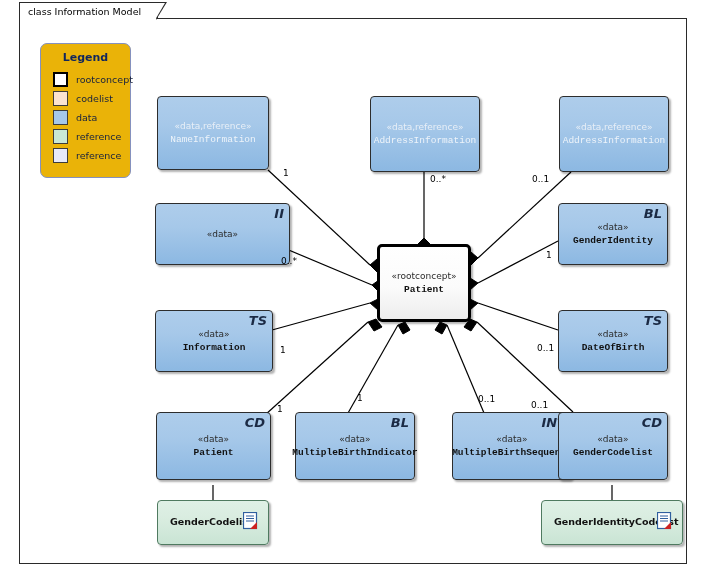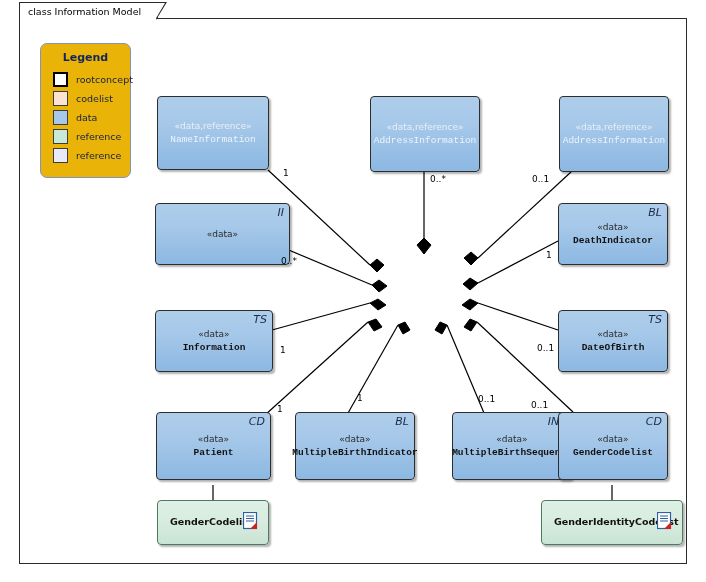--- a/index.html
+++ b/index.html
@@ -144,23 +144,23 @@
     line-height:13px;
     white-space:nowrap;
     font-family:Liberation Mono, monospace;
   }
   
   .node.reference .stereo{color:#e8eff7;}
   .node.reference .nname{color:#eef4fa;font-weight:normal;}
   .corner{
     position:absolute;
     top:2px;right:5px;
-    font-size:11px;
+    font-size:13px;
     font-style:italic;
-    font-weight:normal;
+    font-weight:bold;
     color:#1b2a44;
   }
   
   .cl-name{
     font-size:9.5px;
     font-weight:bold;
     color:#111111;
     line-height:12px;
     position:absolute;
     left:12px;top:15px;
@@ -270,25 +270,29 @@
   <div class="node reference" style="left:559px;top:96px;width:110px;height:76px;">
     <div class="stereo">«data,reference»</div>
     <div class="nname">AddressInformation</div>
   </div>
 
   <div class="node data" style="left:155px;top:203px;width:135px;height:62px;">
     <span class="corner">II</span>
     <div class="stereo">«data»</div>
   </div>
 
+  <div class="node root" style="left:377px;top:244px;width:94px;height:78px;">
+    <div class="stereo">«rootconcept»</div>
+    <div class="nname">Patient</div>
+  </div>
 
   <div class="node data" style="left:558px;top:203px;width:110px;height:62px;">
     <span class="corner">BL</span>
     <div class="stereo">«data»</div>
-    <div class="nname">DeathIndicator</div>
+    <div class="nname">GenderIdentity</div>
   </div>
 
   <div class="node data" style="left:155px;top:310px;width:118px;height:62px;">
     <span class="corner">TS</span>
     <div class="stereo">«data»</div>
     <div class="nname">Information</div>
   </div>
 
   <div class="node data" style="left:558px;top:310px;width:110px;height:62px;">
     <span class="corner">TS</span>

